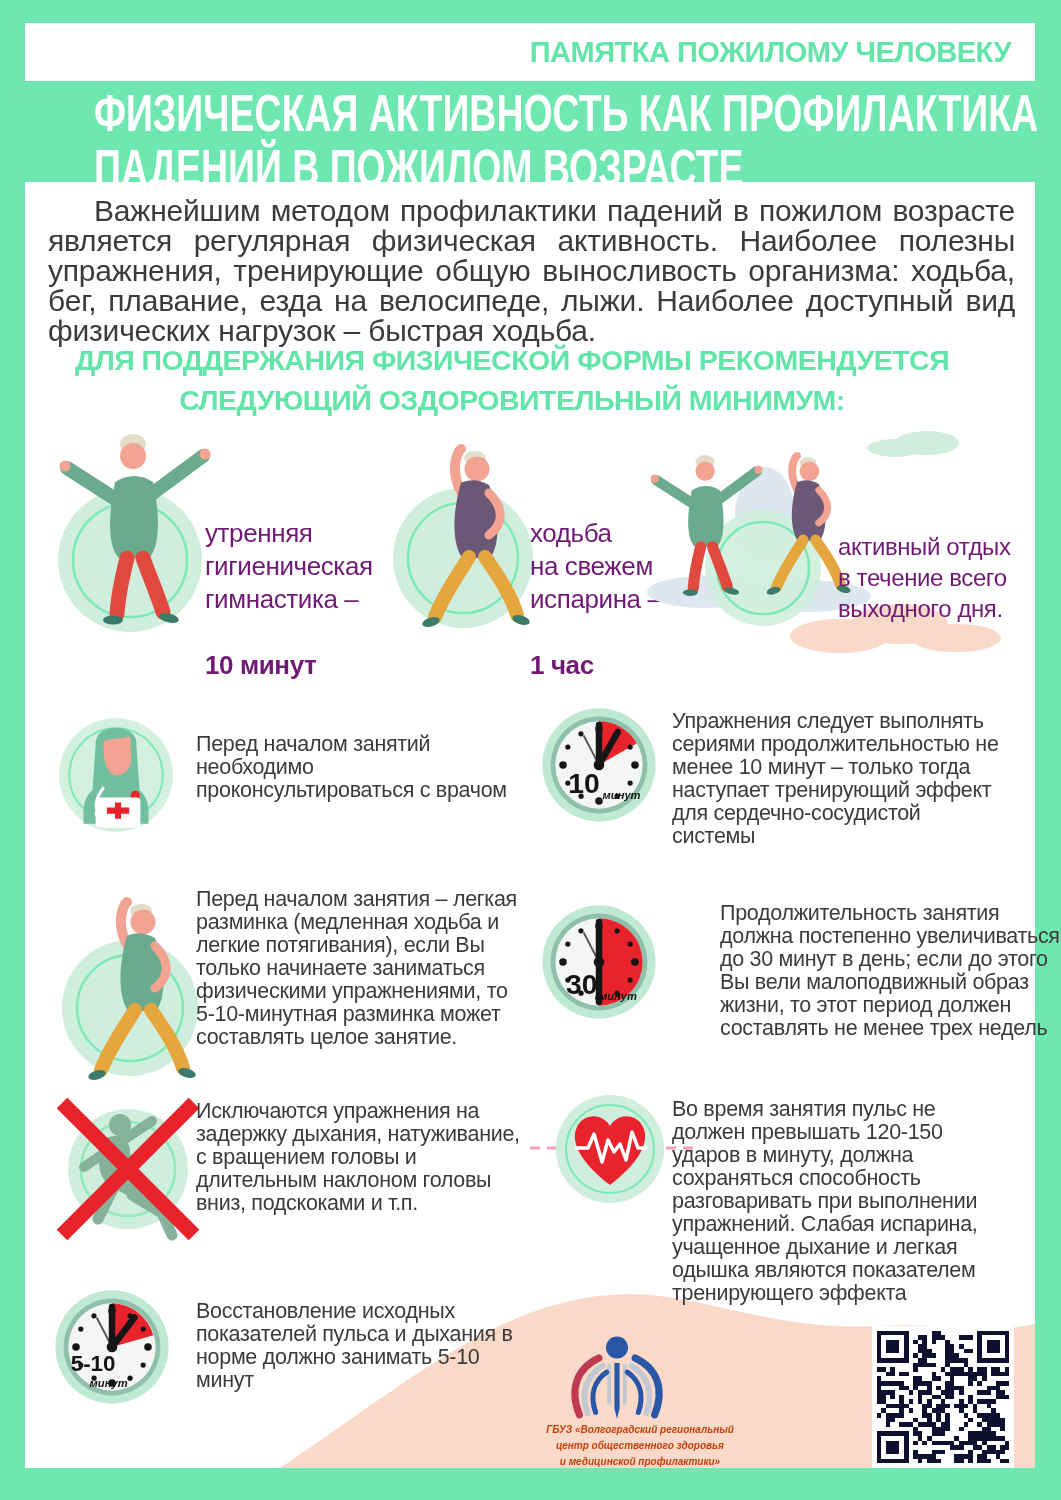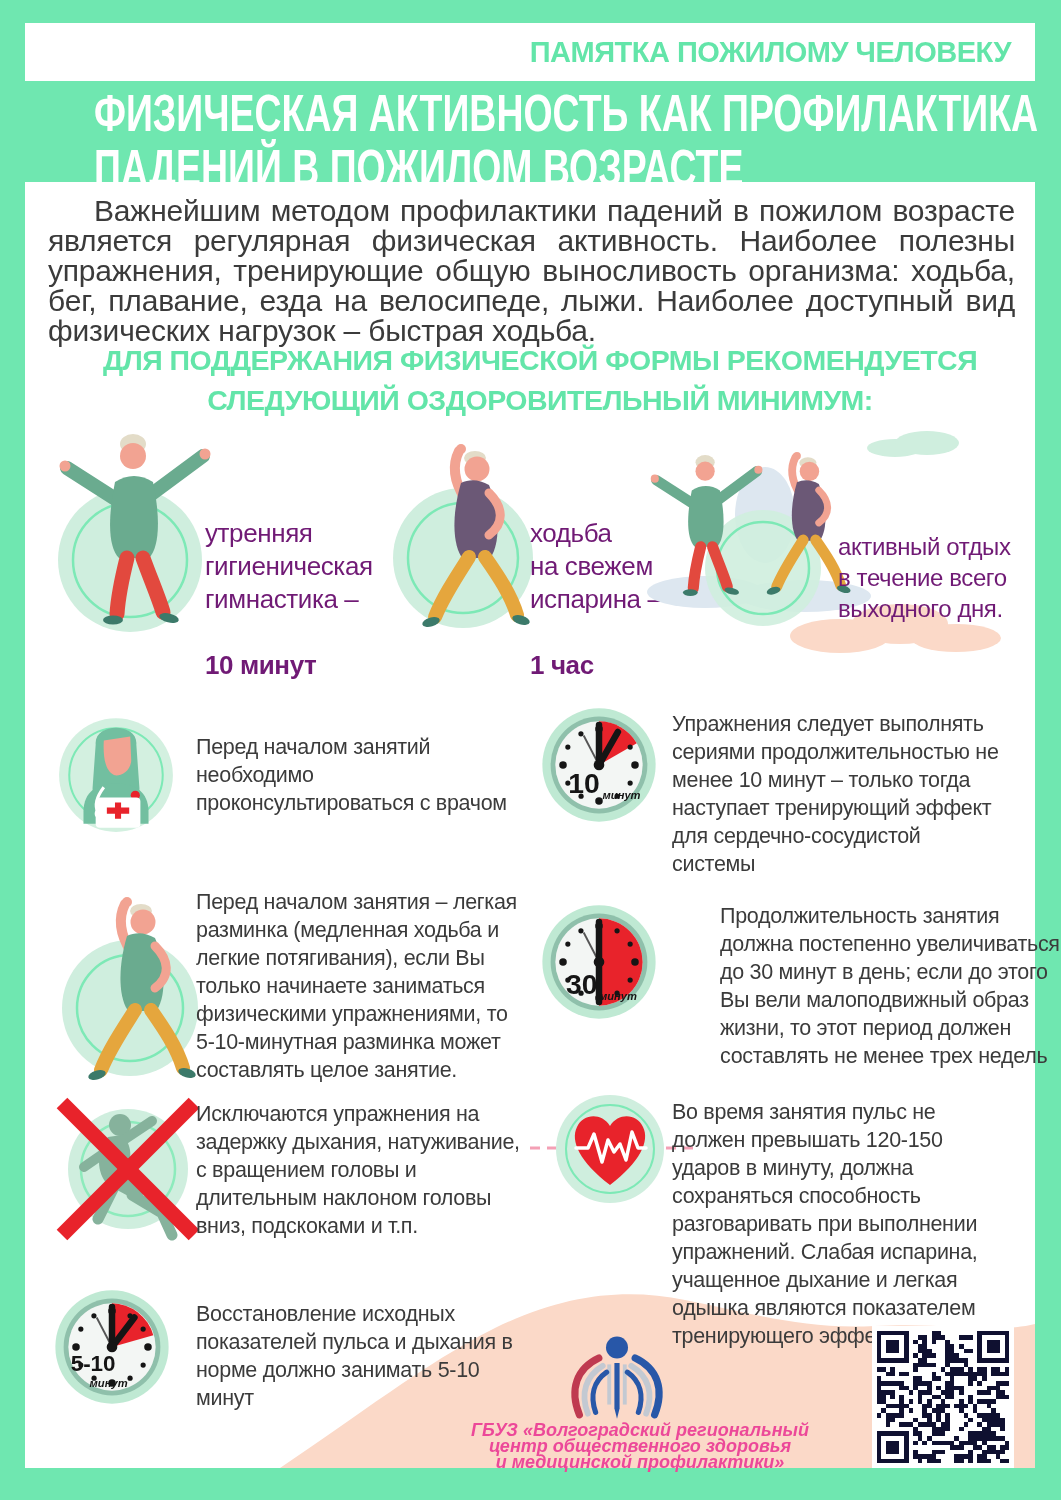--- a/index.html
+++ b/index.html
@@ -9,28 +9,28 @@
   .topbar{left:25px;top:23px;width:1010px;height:58px;background:#ffffff;
           display:flex;align-items:center;justify-content:flex-end;padding-right:24px;box-sizing:border-box;}
   .kicker{color:#63e5a9;font-weight:bold;font-size:29px;letter-spacing:-0.5px;margin-left:21px;}
   .title-wrap{left:48px;top:86px;width:1000px;height:96px;overflow:visible;margin-left:46px;}
   .title-scale{transform:scaleX(0.72);transform-origin:0 0;width:1390px;color:#ffffff;
                font-weight:bold;font-size:52px;line-height:55px;letter-spacing:0;}
   .content{left:25px;top:182px;width:1010px;height:1286px;background:#ffffff;}
   .intro{left:23px;top:14px;width:967px;font-size:30px;line-height:30px;color:#3b3b3b;
          text-align:justify;text-indent:46px;letter-spacing:-0.2px;}
   .mint{color:#63e5a9;font-weight:bold;}
-  .head-center{left:35px;top:158px;width:960px;text-align:center;font-size:28.5px;line-height:40px;
+  .head-center{left:7px;top:158px;width:960px;text-align:center;font-size:28.5px;line-height:40px;
                letter-spacing:-0.5px;white-space:pre-line;}
   .rules-head{left:23px;top:452px;font-size:41px;letter-spacing:-1px;}
   .min-text{font-size:26px;line-height:33px;color:#701a75;white-space:pre-line;letter-spacing:-0.4px;}
   .min-text.small{font-size:24px;line-height:31px;}
   .min-text b{font-weight:bold;}
-  .rule-text{font-size:21.5px;line-height:28px;color:#3b3b3b;white-space:pre-line;letter-spacing:-0.3px;}
-  .org{color:#ec4899;font-weight:bold;font-style:italic;font-size:18px;line-height:16px;
+  .rule-text{font-size:21.5px;line-height:23px;color:#3b3b3b;white-space:pre-line;letter-spacing:-0.3px;}
+  .org{color:#c2410c;font-weight:bold;font-style:italic;font-size:10px;line-height:16px;
        text-align:center;white-space:pre-line;width:360px;}
   svg{display:block;}
   .clock-val{font-weight:bold;fill:#151515;}
   .clock-unit{font-weight:bold;font-style:italic;fill:#151515;}
 </style>
 </head>
 <body>
 
 <div class="poster">
 

